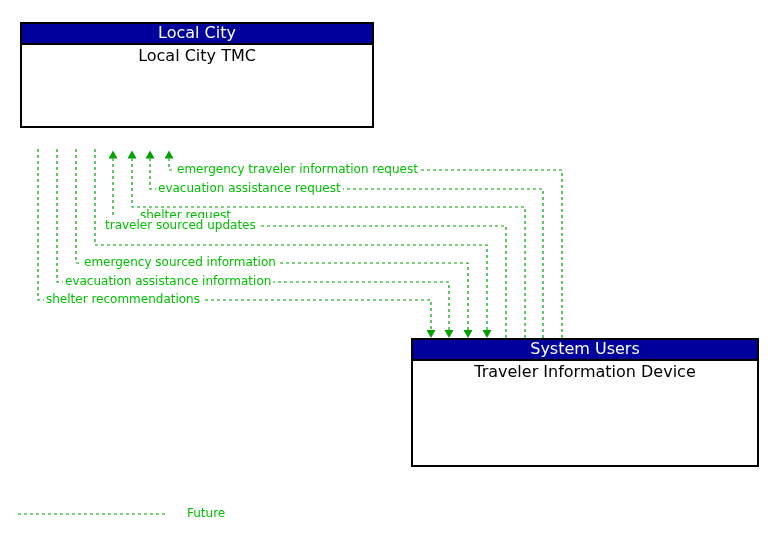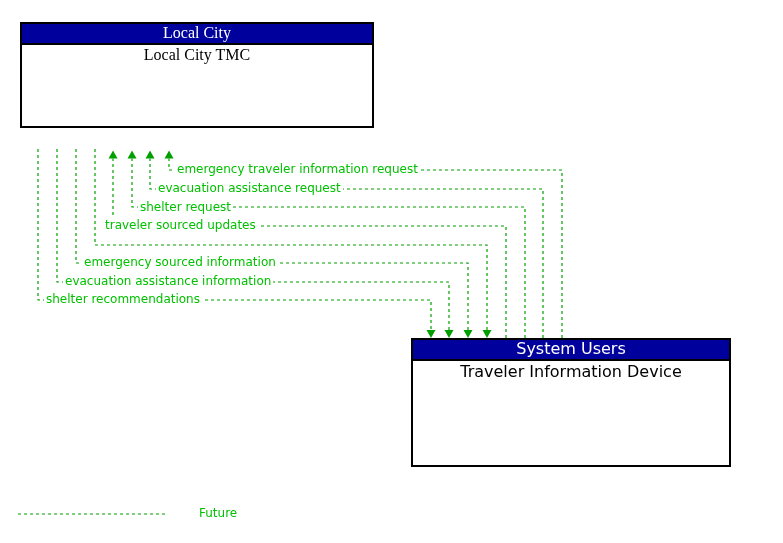--- a/index.html
+++ b/index.html
@@ -11,28 +11,28 @@
     --label_green:#00c000;
     --page_bg:#ffffff;
   }
   html,body{margin:0;padding:0;background:var(--page_bg);}
   body{font-family:"DejaVu Sans",sans-serif;}
   .canvas{position:relative;width:783px;height:543px;background:var(--page_bg);overflow:hidden;}
   .wires{position:absolute;left:0;top:0;width:783px;height:543px;}
   .wire{fill:none;stroke:var(--line_green);stroke-width:1.2;stroke-dasharray:3 3;}
   .arrow{fill:var(--line_green);stroke:none;}
   .entity-box{position:absolute;background:var(--box_bg);border:2px solid var(--box_border);box-sizing:border-box;}
-  .box-local-city{left:20px;top:22px;width:354px;height:106px;font-family:Liberation Serif, serif;}
-  .box-system-users{left:411px;top:338px;width:320px;height:129px;}
+  .box-local-city{left:20px;top:22px;width:354px;height:106px;}
+  .box-system-users{left:411px;top:338px;width:348px;height:129px;}
   .box-header{height:18px;line-height:18px;background:var(--header_bg);color:var(--header_text);
     text-align:center;font-size:16px;border-bottom:2px solid var(--box_border);padding-bottom:1px;}
   .box-title{text-align:center;font-size:16px;color:#000;margin-top:1px;}
   .flow-label{position:absolute;font-size:12px;line-height:15px;color:var(--label_green);
     background:var(--page_bg);padding:0 2px;white-space:nowrap;}
-  .legend-label{position:absolute;left:199px;top:506px;font-size:12px;line-height:15px;
+  .legend-label{position:absolute;left:187px;top:506px;font-size:12px;line-height:15px;
     color:var(--label_green);white-space:nowrap;text-align:right;}
 </style>
 </head>
 <body>
 
 <div class="canvas">
 
   <svg class="wires" viewBox="0 0 783 543" xmlns="http://www.w3.org/2000/svg">
 
     <path class="wire" d="M562 338 V170 H169 V158.5"></path>
@@ -61,21 +61,21 @@
     <div class="box-title">Local City TMC</div>
   </div>
 
   <div class="entity-box box-system-users">
     <div class="box-header">System Users</div>
     <div class="box-title">Traveler Information Device</div>
   </div>
 
   <span class="flow-label" style="left:175px;top:162px;">emergency traveler information request</span>
   <span class="flow-label" style="left:156px;top:181px;">evacuation assistance request</span>
-  <span class="flow-label" style="left:138px;top:200px;">shelter request</span>
+  <span class="flow-label" style="left:138px;top:208px;">shelter request</span>
   <span class="flow-label" style="left:103px;top:218px;">traveler sourced updates</span>
   <span class="flow-label" style="left:82px;top:255px;">emergency sourced information</span>
   <span class="flow-label" style="left:63px;top:274px;">evacuation assistance information</span>
   <span class="flow-label" style="left:44px;top:292px;">shelter recommendations</span>
 
   <span class="legend-label">Future</span>
 
 </div>
 
 </body></html>

